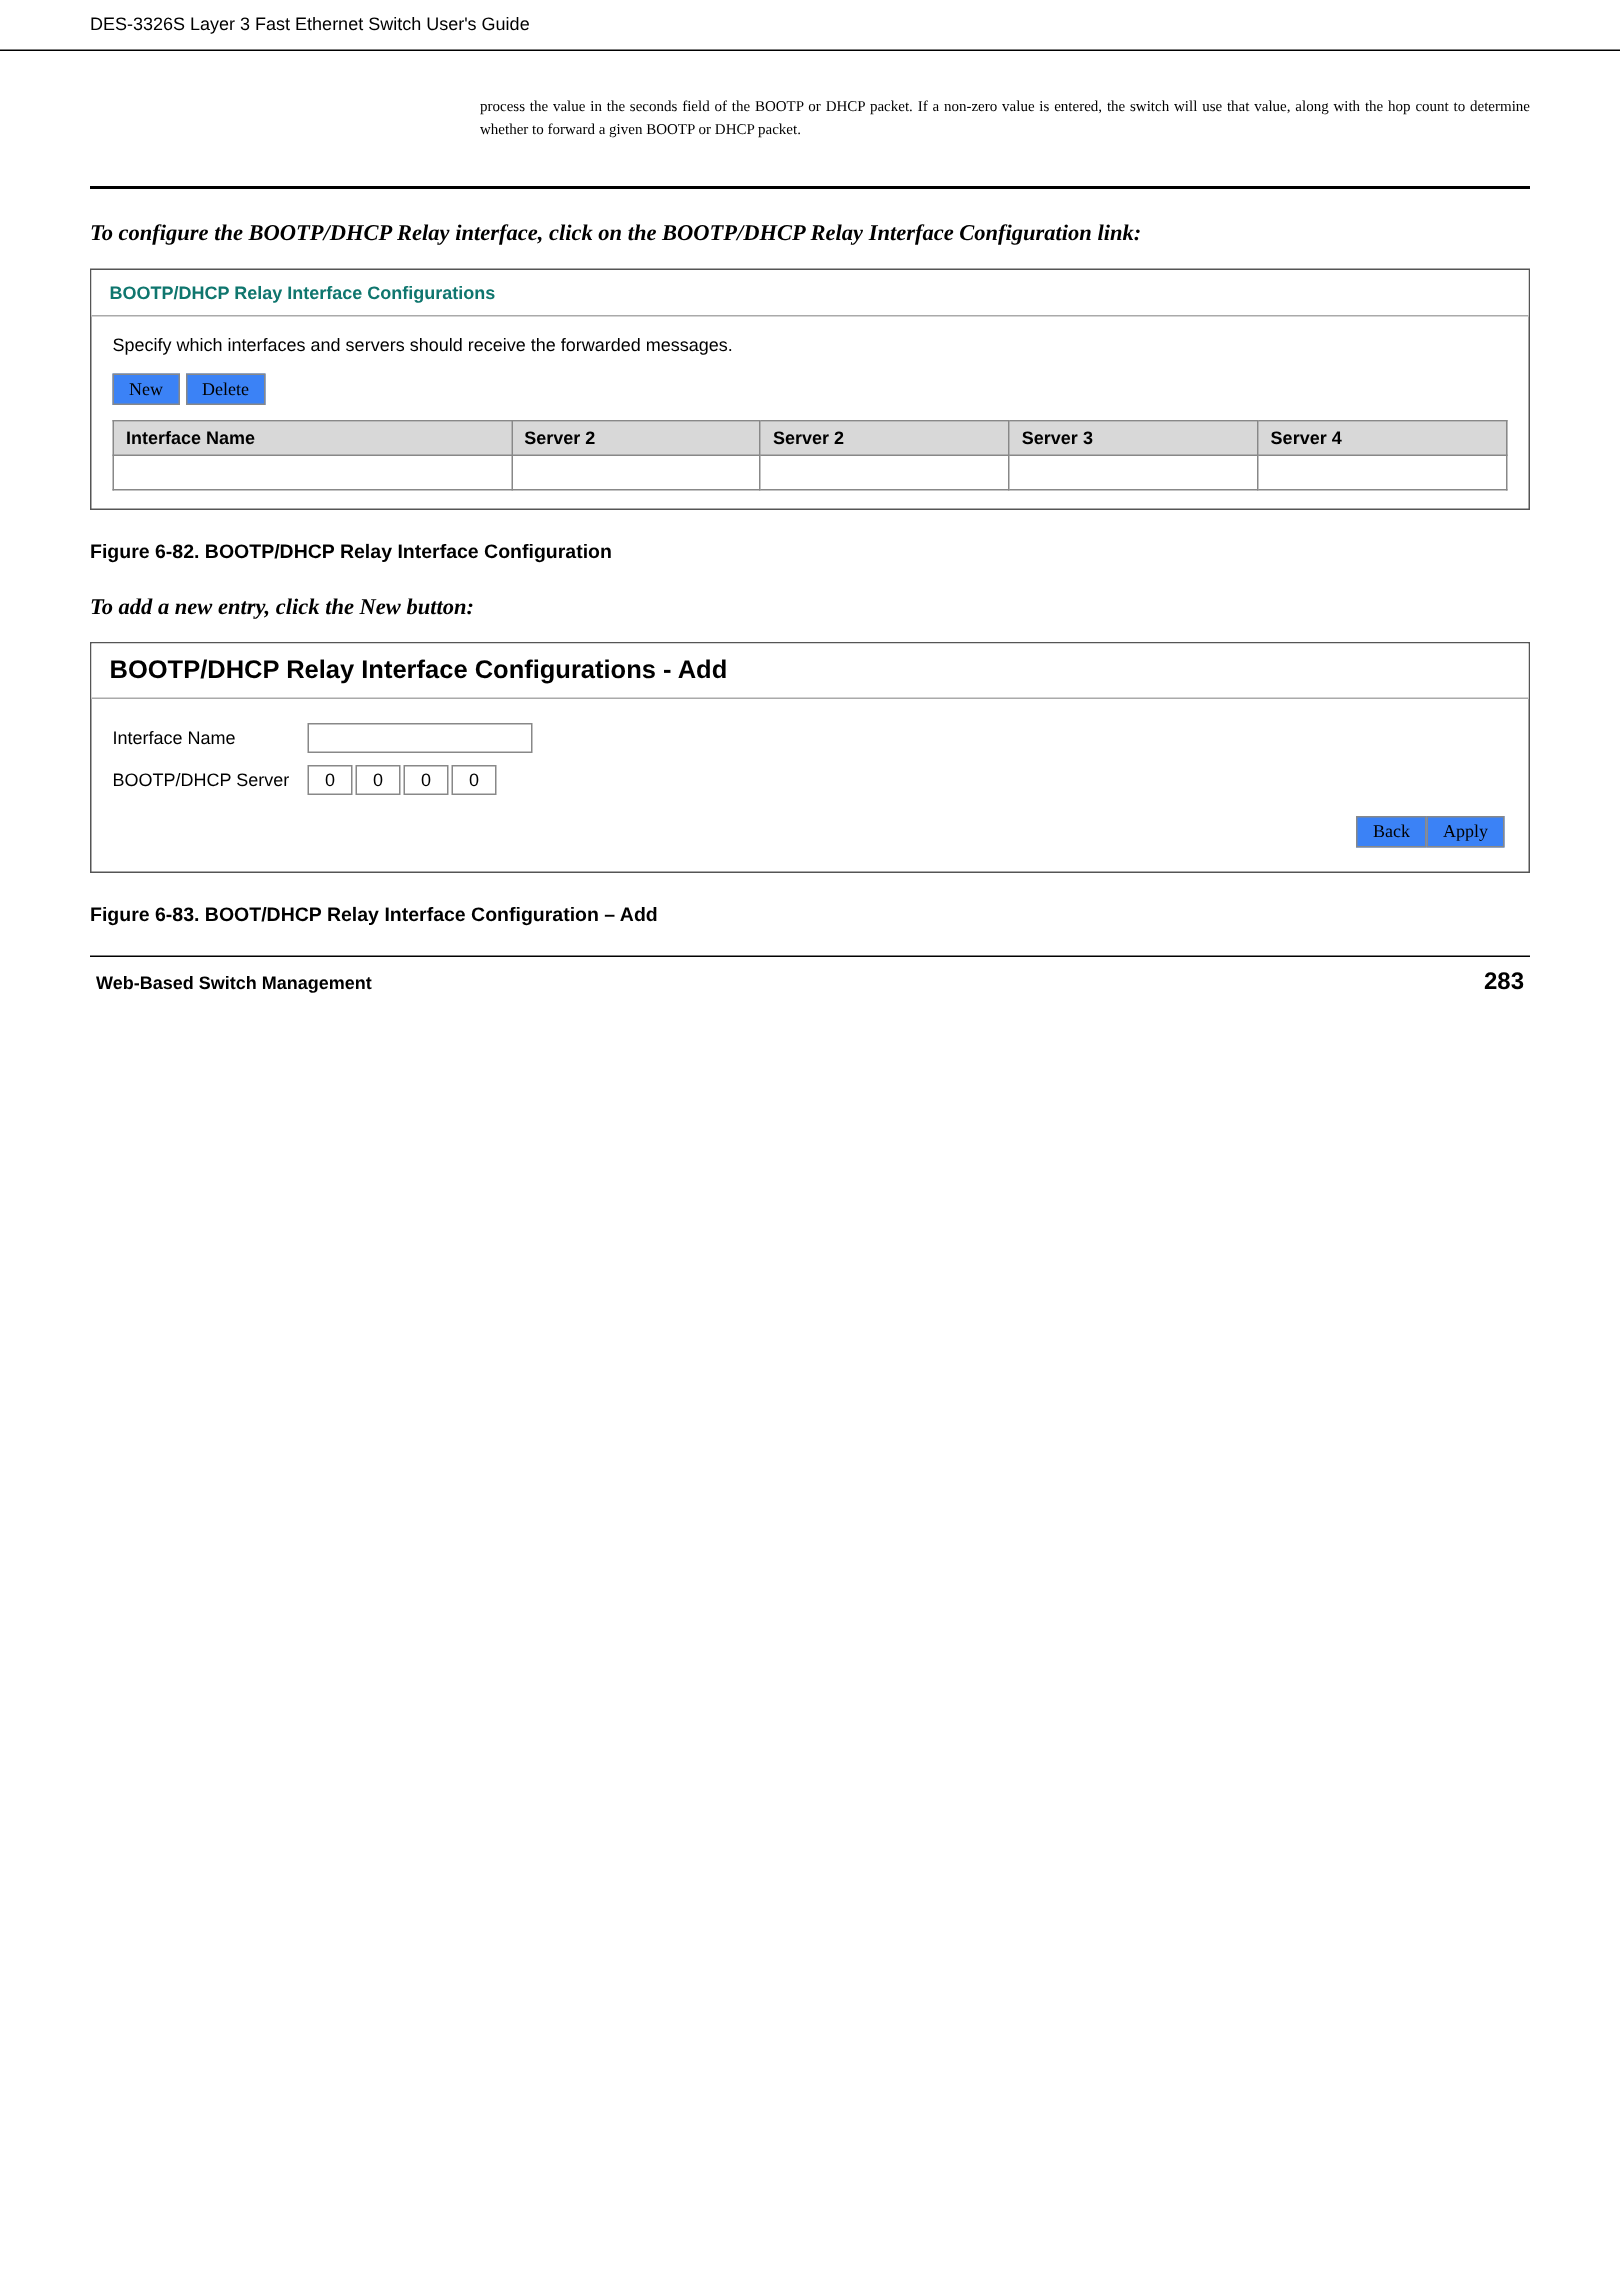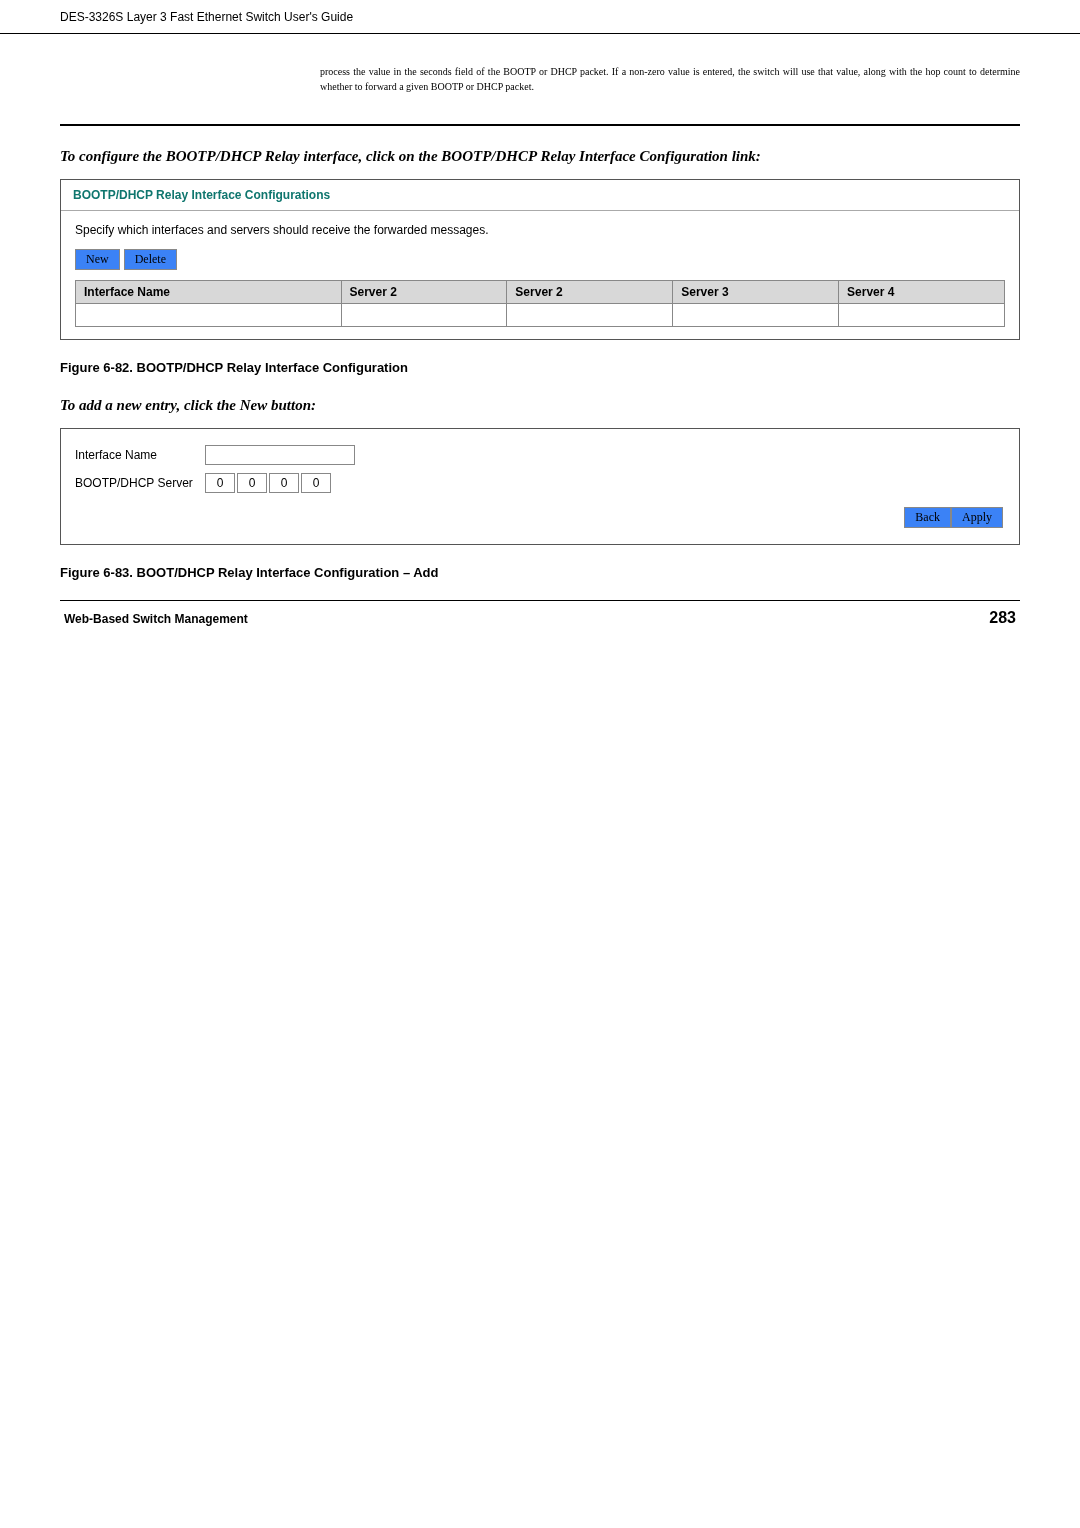--- a/index.html
+++ b/index.html
@@ -277,20 +277,21 @@
           </tbody>
         </table>
       </div>
     </div>
 
     <p class="figure-caption">Figure 6-82.  BOOTP/DHCP Relay Interface Configuration</p>
 
     <p class="instruction-text">To add a new entry, click the New button:</p>
 
     <div class="add-panel">
+      <div class="add-panel-title">BOOTP/DHCP Relay Interface Configurations - Add</div>
       <div class="add-panel-body">
 
         <div class="form-row">
           <span class="form-label">Interface Name</span>
           <input type="text" class="form-input" value="" style="">
         </div>
 
         <div class="form-row">
           <span class="form-label">BOOTP/DHCP Server</span>
           <div class="ip-inputs">

